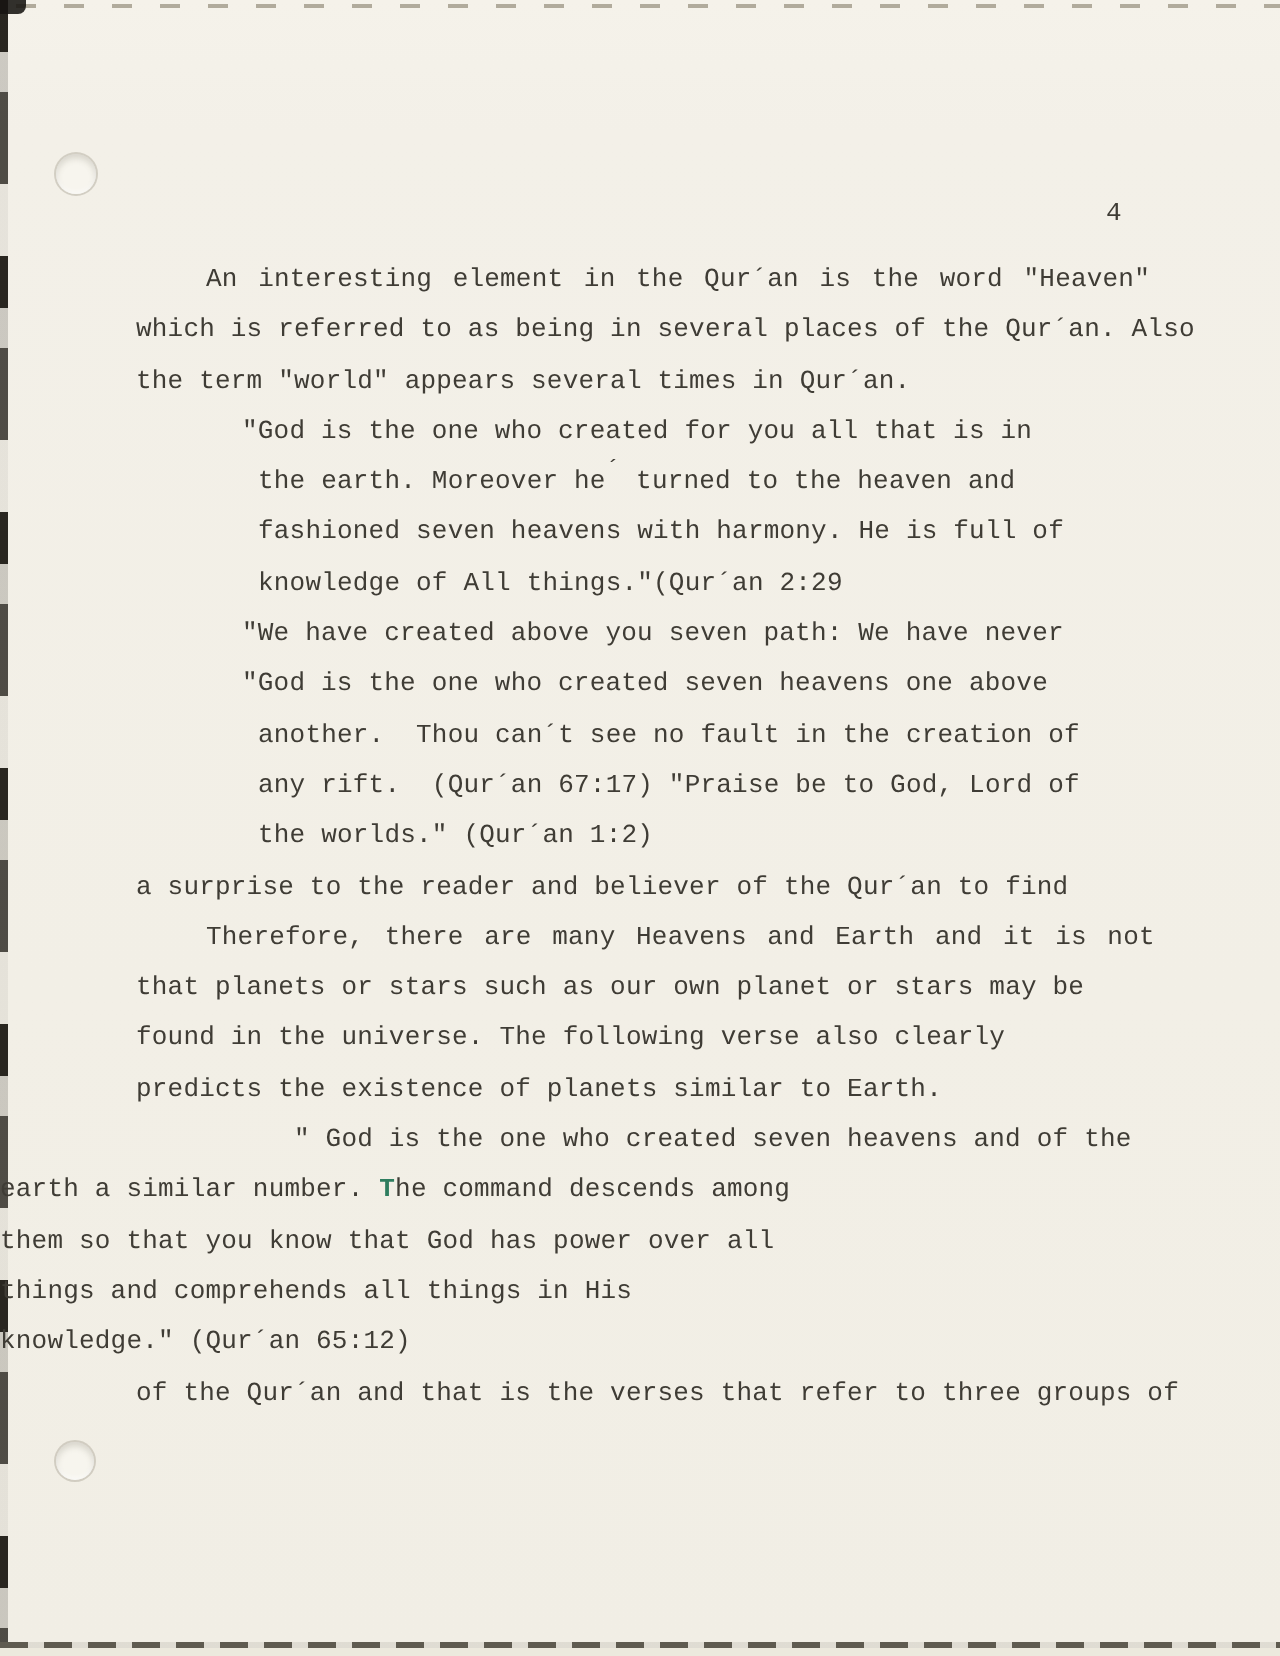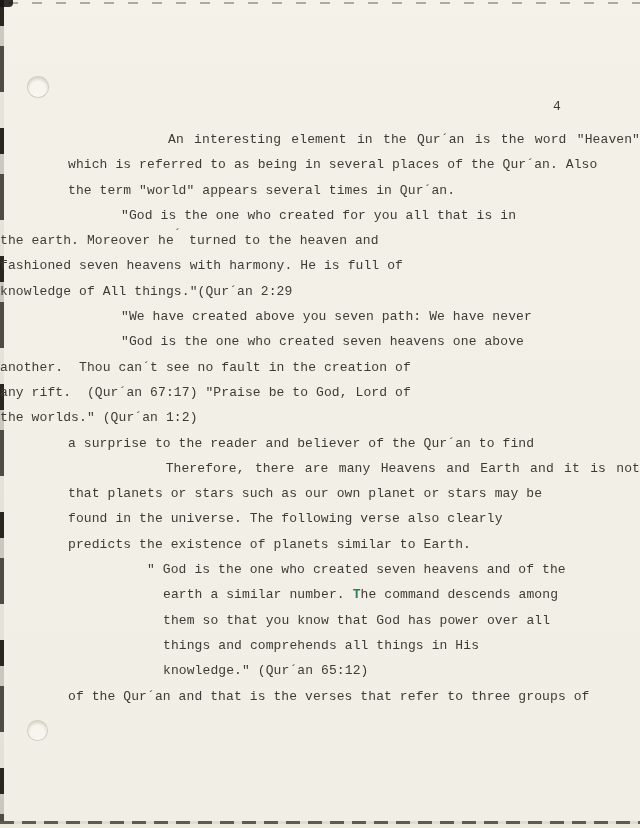--- a/index.html
+++ b/index.html
@@ -44,27 +44,27 @@
   .hole-bottom{left:28px;top:721px;width:19px;height:19px;}
   .page-number{
     position:absolute;left:553px;top:100px;
     font-size:13px;line-height:14px;
   }
   .doc-body{position:absolute;top:127px;left:0;width:640px;}
   .line{
     font-size:13px;line-height:25.3px;height:25.3px;
     white-space:pre;letter-spacing:0.1px;
   }
-  .ws{word-spacing:2.4px;text-align:right;}
+  .ws{word-spacing:2.4px;}
   .ind-first{padding-left:103px;}
   .ind-body{padding-left:68px;}
   .ind-q1{padding-left:121px;}
-  .ind-q1c{}
+  .ind-q1c{padding-left:129px;}
   .ind-q2{padding-left:147px;}
-  .ind-q2c{padding-left:163px;}
+  .ind-q2c{}
   .raised{position:relative;top:-6px;font-size:12px;}
   .green-t{color:#2e7d5f;font-weight:bold;}
 </style>
 </head>
 <body>
 
 <div class="scan">
   <div class="perf-top"></div>
   <div class="edge-left"></div>
   <div class="corner-mark"></div>

